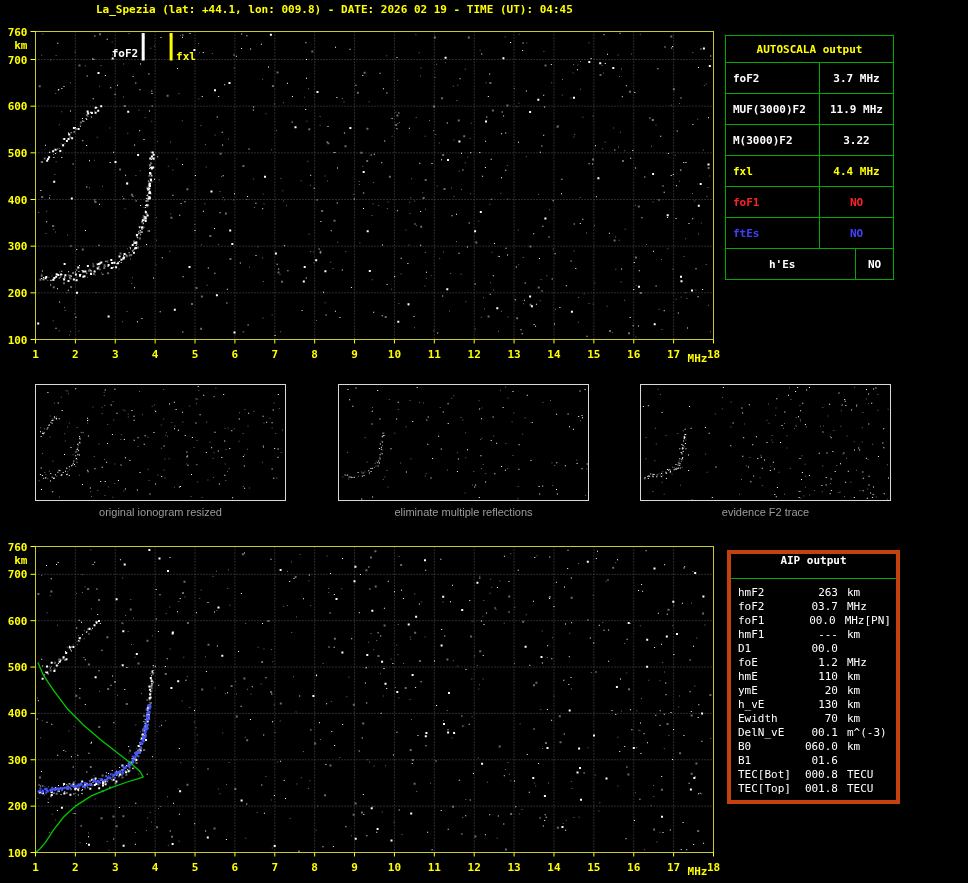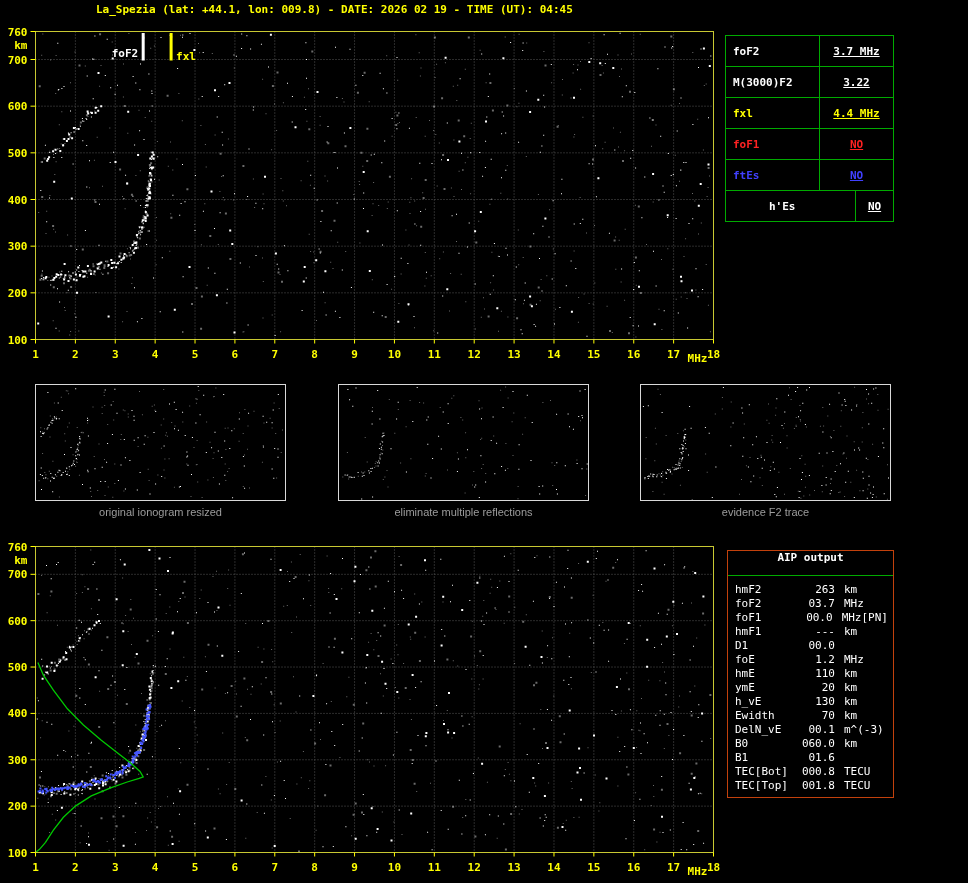--- a/index.html
+++ b/index.html
@@ -7,25 +7,25 @@
   .screen{position:absolute;inset:0;background:#000;}
   .title{position:absolute;left:96px;top:3px;color:#ffff00;font:bold 11px/14px "DejaVu Sans Mono",monospace;white-space:pre;}
   #plot-top{position:absolute;left:0;top:22px;}
   #plot-bottom{position:absolute;left:0;top:538px;}
   svg text{font-family:"DejaVu Sans Mono",monospace;}
   .astable{position:absolute;left:725px;top:35px;width:167px;border:1px solid #00aa00;background:#000;}
   .as-header{height:26px;display:flex;align-items:center;justify-content:center;color:#ffff00;font:bold 11px "DejaVu Sans Mono",monospace;border-bottom:1px solid #00aa00;}
   .as-row{height:30px;display:flex;border-bottom:1px solid #00aa00;font:bold 11px "DejaVu Sans Mono",monospace;}
   .as-row:last-child{border-bottom:none;margin-left:36px;}
   .as-label{width:86px;border-right:1px solid #00aa00;display:flex;align-items:center;padding-left:7px;}
-  .as-value{flex:1;display:flex;align-items:center;justify-content:center;text-decoration:underline;}
+  .as-value{flex:1;display:flex;align-items:center;justify-content:center;}
   .thumb{position:absolute;top:384px;width:251px;}
   .thumb svg{display:block;background:#000;}
   .thumb-cap{margin-top:5px;text-align:center;color:#9c9c9c;font:11px "Liberation Sans",sans-serif;}
-  .aiptable{position:absolute;left:727px;top:550px;width:165px;border:1px solid #c2410c;background:#000;padding-bottom:5px;}
+  .aiptable{position:absolute;left:727px;top:550px;width:165px;border:4px solid #c2410c;background:#000;padding-bottom:5px;}
   .aip-header{height:24px;line-height:25px;text-align:center;color:#ffffff;font:bold 11px "DejaVu Sans Mono",monospace;border-bottom:1px solid #00aa00;margin-bottom:6px;}
   .aip-row{display:flex;align-items:flex-end;height:14px;color:#ffffff;font:11px "DejaVu Sans Mono",monospace;padding:0 5px 0 7px;}
   .aip-label{width:60px;}
   .aip-value{width:40px;text-align:right;}
   .aip-unit{margin-left:9px;}
   .aip-note{margin-left:auto;}
 </style>
 </head>
 <body>
 
@@ -123,24 +123,29 @@
         <text x="27.5" y="26.5" text-anchor="end">km</text>
         <text x="687.6176470588235" y="339.5" text-anchor="start">MHz</text>
       </g>
       <line x1="143.18235294117648" y1="11" x2="143.18235294117648" y2="38.5" stroke="#ffffff" stroke-width="3"></line>
       <text x="138.18235294117648" y="34.5" text-anchor="end" fill="#ffffff" font-size="11" font-weight="bold">foF2</text>
       <line x1="171.10000000000002" y1="11" x2="171.10000000000002" y2="38.5" stroke="#ffff00" stroke-width="3"></line>
       <text x="176.10000000000002" y="37.5" text-anchor="start" fill="#ffff00" font-size="11" font-weight="bold">fxl</text>
     </svg>
 
   <div class="astable">
+    <div class="as-header">AUTOSCALA output</div>
     <div id="as-rows">
         <div class="as-row">
           <div class="as-label" style="color:#ffffff">foF2</div>
           <div class="as-value" style="color:#ffffff">3.7 MHz</div>
+        </div>
+        <div class="as-row">
+          <div class="as-label" style="color:#ffffff">MUF(3000)F2</div>
+          <div class="as-value" style="color:#ffffff">11.9 MHz</div>
         </div>
         <div class="as-row">
           <div class="as-label" style="color:#ffffff">M(3000)F2</div>
           <div class="as-value" style="color:#ffffff">3.22</div>
         </div>
         <div class="as-row">
           <div class="as-label" style="color:#ffff00">fxl</div>
           <div class="as-value" style="color:#ffff00">4.4 MHz</div>
         </div>
         <div class="as-row">

